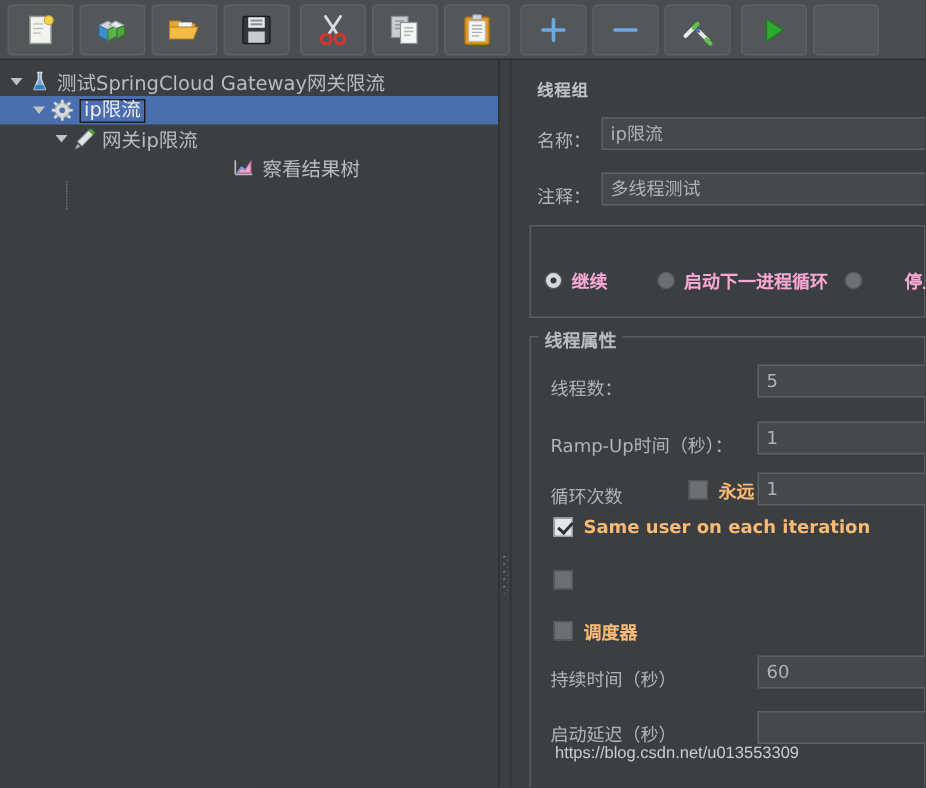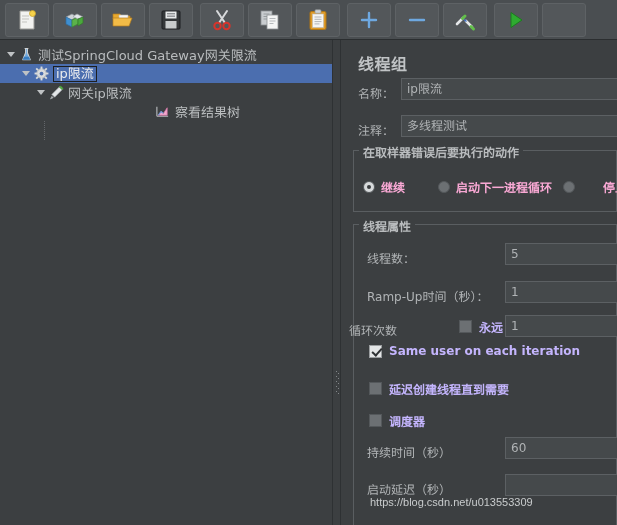--- a/index.html
+++ b/index.html
@@ -109,21 +109,21 @@
   .tlabel { color: #b9bcbe; }
   .tguide {
     position: absolute;
     width: 1px;
     background: repeating-linear-gradient(to bottom,#63666a 0 1px,transparent 1px 2px);
   }
 
   
   .panel-title {
     position: absolute; left: 17px; top: 11px;
-    font-size: 16px; font-weight: bold;
+    font-size: 11px; font-weight: bold;
     color: #c0c3c5;
     letter-spacing: .5px;
   }
   .frm-label {
     position: absolute;
     font-size: 12px;
     color: #b1b4b6;
     white-space: nowrap;
   }
   .frm-input {
@@ -186,21 +186,21 @@
   .chk.on { background: #e4e6e7; border-color: #9b9ea0; }
   .chk.on::after {
     content: "";
     position: absolute; left: 3.5px; top: 0.5px;
     width: 4px; height: 8px;
     border: solid #2f3234;
     border-width: 0 2px 2px 0;
     transform: rotate(42deg);
   }
   .chk-lbl {
-    font-size: 12px; font-weight: bold; color: #c4b5fd;
+    font-size: 12px; font-weight: bold; color: #fdba74;
     margin-left: 7px; white-space: nowrap;
   }
   .watermark {
     position: absolute;
     font-size: 11px;
     color: #c9cccd;
     white-space: nowrap;
     font-family: "Liberation Sans", sans-serif;
   }
 </style>
@@ -391,21 +391,20 @@
 
     <div class="panel-title">线程组</div>
 
     <div class="frm-label" style="left:17px; top:44px;">名称：</div>
     <div class="frm-input" style="left:60px; top:38px; width:250px; height:22px;">ip限流</div>
 
     <div class="frm-label" style="left:17px; top:81px;">注释：</div>
     <div class="frm-input" style="left:60px; top:75px; width:250px; height:22px;">多线程测试</div>
 
     <div class="groupbox" style="left:12px; top:110px; width:264px; height:62px;"></div>
-    <div class="grouptitle" style="left:18px; top:103px;">在取样器错误后要执行的动作</div>
 
     <div class="radio-row" style="left:22px; top:138px;">
       <span class="radio on"></span>
       <span class="radio-lbl">继续</span>
     </div>
     <div class="radio-row" style="left:97px; top:138px;">
       <span class="radio"></span>
       <span class="radio-lbl">启动下一进程循环</span>
     </div>
     <div class="radio-row" style="left:222px; top:138px;gap:22px;">
@@ -415,35 +414,34 @@
 
     <div class="groupbox" style="left:12px; top:184px; width:264px; height:305px;"></div>
     <div class="grouptitle" style="left:18px; top:177px;">线程属性</div>
 
     <div class="frm-label" style="left:26px; top:209px;">线程数：</div>
     <div class="frm-input" style="left:164px; top:203px; width:146px; height:22px;">5</div>
 
     <div class="frm-label" style="left:26px; top:247px;">Ramp-Up时间（秒）：</div>
     <div class="frm-input" style="left:164px; top:241px; width:146px; height:22px;">1</div>
 
-    <div class="frm-label" style="left:8px; top:281px;">循环次数</div>
+    <div class="frm-label" style="left:26px; top:281px;">循环次数</div>
     <div class="chk-row" style="left:118px; top:278px;">
       <span class="chk"></span>
       <span class="chk-lbl">永远</span>
     </div>
     <div class="frm-input" style="left:164px; top:275px; width:146px; height:22px;">1</div>
 
     <div class="chk-row" style="left:28px; top:304px;">
       <span class="chk on"></span>
       <span class="chk-lbl">Same user on each iteration</span>
     </div>
 
     <div class="chk-row" style="left:28px; top:340px;">
       <span class="chk"></span>
-      <span class="chk-lbl">延迟创建线程直到需要</span>
     </div>
 
     <div class="chk-row" style="left:28px; top:372px;">
       <span class="chk"></span>
       <span class="chk-lbl">调度器</span>
     </div>
 
     <div class="frm-label" style="left:26px; top:403px;">持续时间（秒）</div>
     <div class="frm-input" style="left:164px; top:397px; width:146px; height:22px;">60</div>
 

